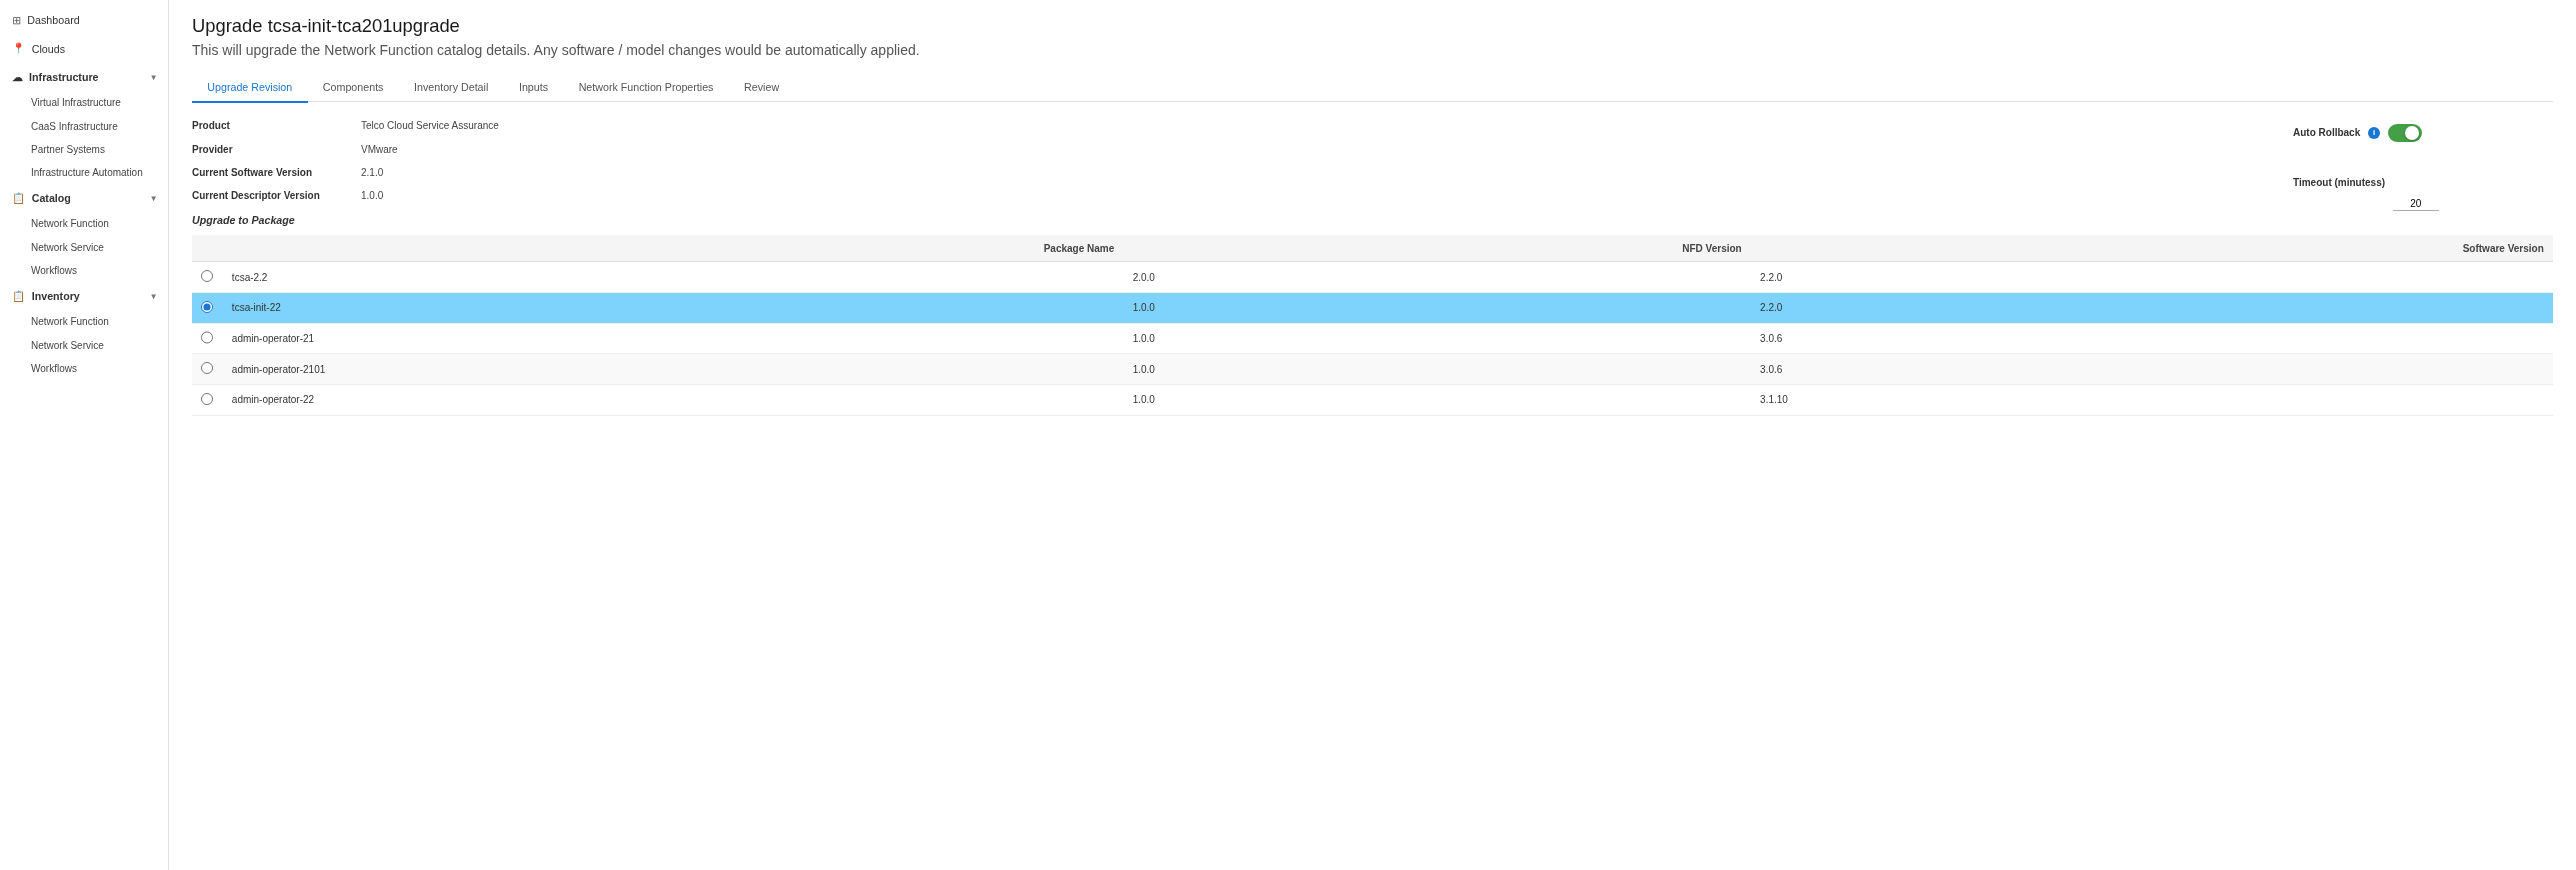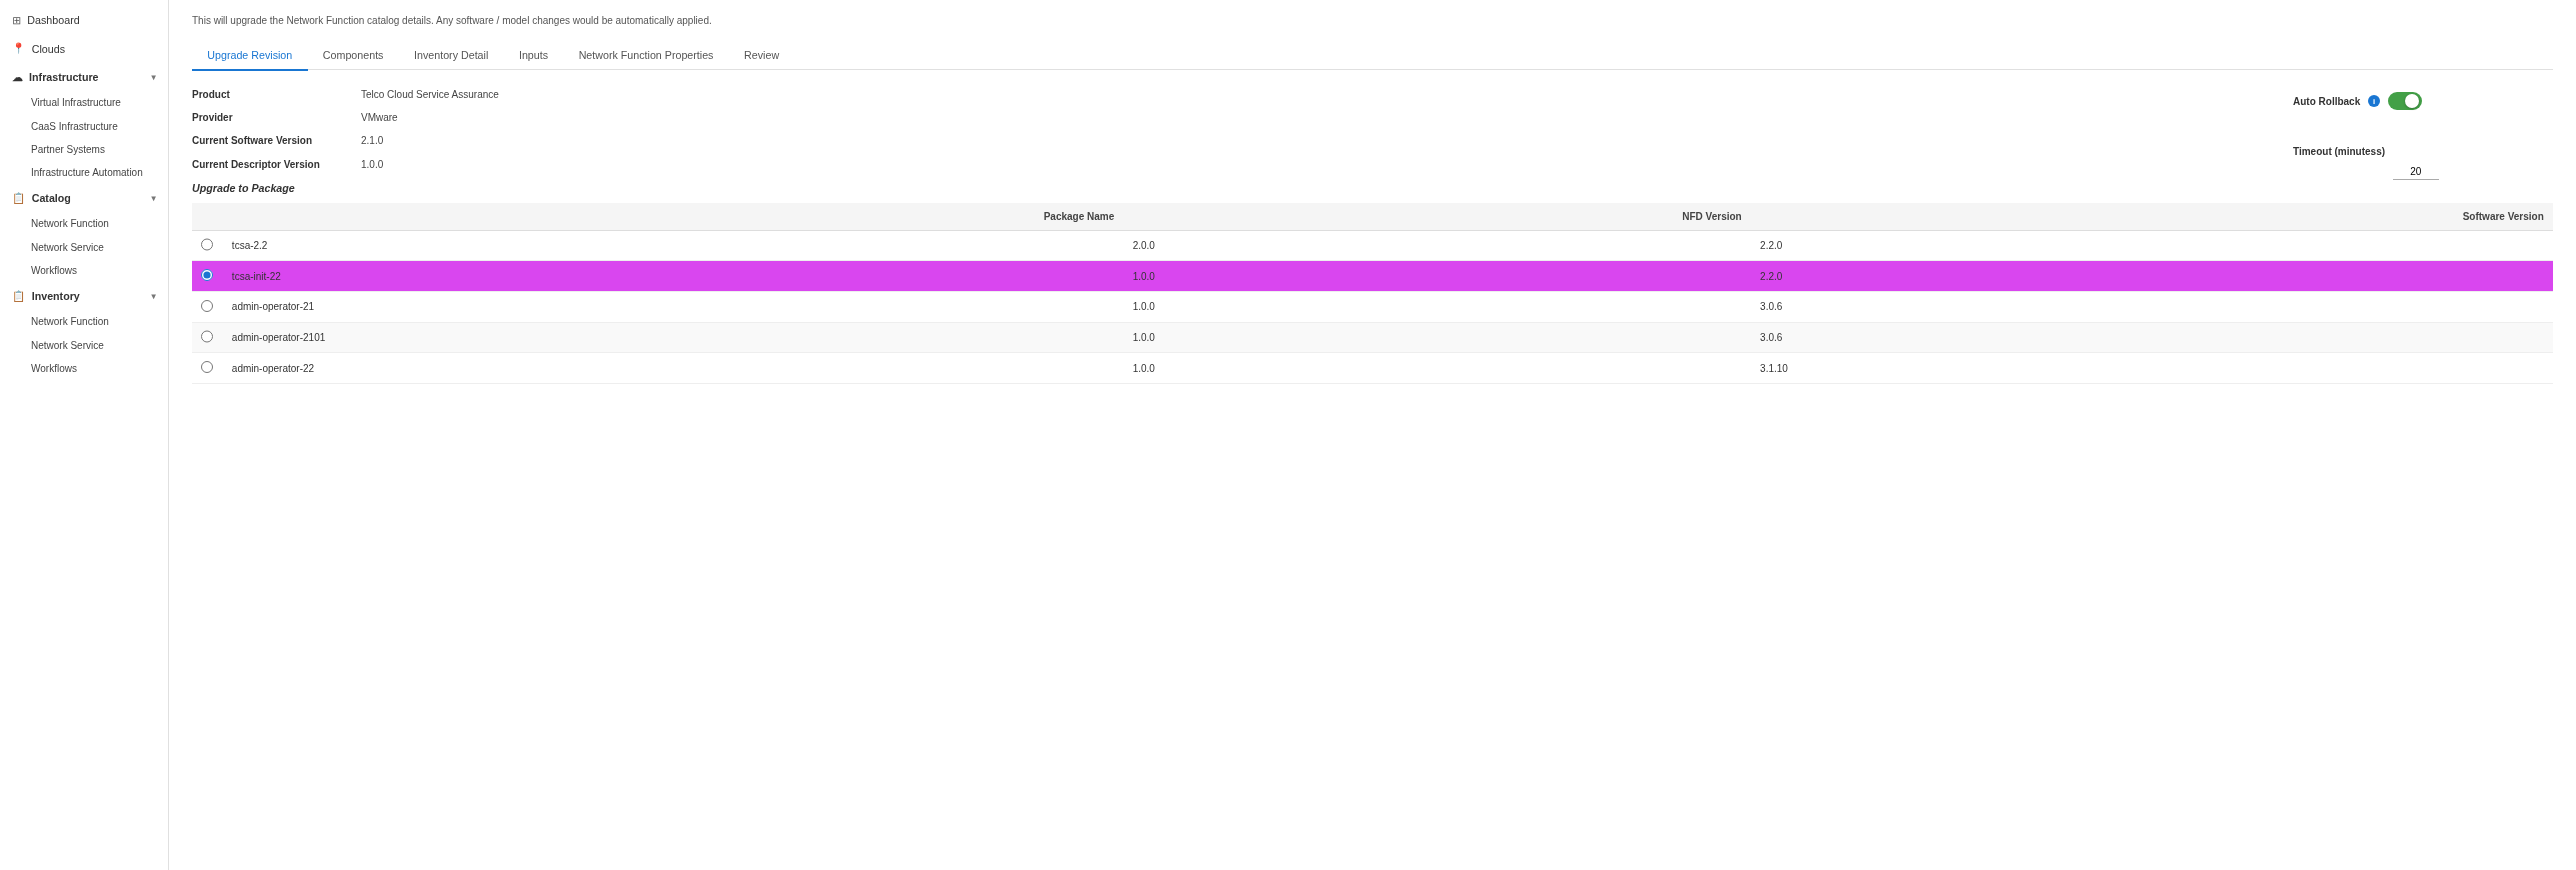--- a/index.html
+++ b/index.html
@@ -57,21 +57,21 @@
       padding: 15.3px 23px;
     }
 
     .page-title {
       font-size: 18.4px;
       font-weight: 400;
       color: #1a1a1a;
       margin-bottom: 4.6px;
     }
     .page-subtitle {
-      font-size: 10px;
+      font-size: 14px;
       color: #555;
       margin-bottom: 15.3px;
     }
 
     
     .tabs {
       display: flex;
       border-bottom: 1.5px solid #e0e0e0;
       margin-bottom: 18.4px;
       gap: 0;
@@ -218,21 +218,21 @@
       color: #444;
       font-size: 10px;
     }
     tbody tr {
       border-bottom: 0.8px solid #eee;
     }
     tbody tr:nth-child(even) {
       background: #f9f9f9;
     }
     tbody tr.selected {
-      background: #d946ef;
+      background: #7dd3fc;
     }
     tbody td {
       padding: 7.7px 9.2px;
       vertical-align: middle;
     }
     .radio-cell {
       width: 27.6px;
       text-align: center;
     }
     .radio-btn {
@@ -286,20 +286,21 @@
     <span class="chevron">▾</span>
   </div>
   <div class="sidebar-child">Network Function</div>
   <div class="sidebar-child">Network Service</div>
   <div class="sidebar-child">Workflows</div>
 </nav>
 
 <main class="main">
   <div class="content-area">
 
+    <h1 class="page-title">Upgrade tcsa-init-tca201upgrade</h1>
     <p class="page-subtitle">This will upgrade the Network Function catalog details. Any software / model changes would be automatically applied.</p>
 
     <div class="tabs">
       <div class="tab active">Upgrade Revision</div>
       <div class="tab">Components</div>
       <div class="tab">Inventory Detail</div>
       <div class="tab">Inputs</div>
       <div class="tab">Network Function Properties</div>
       <div class="tab">Review</div>
     </div>

